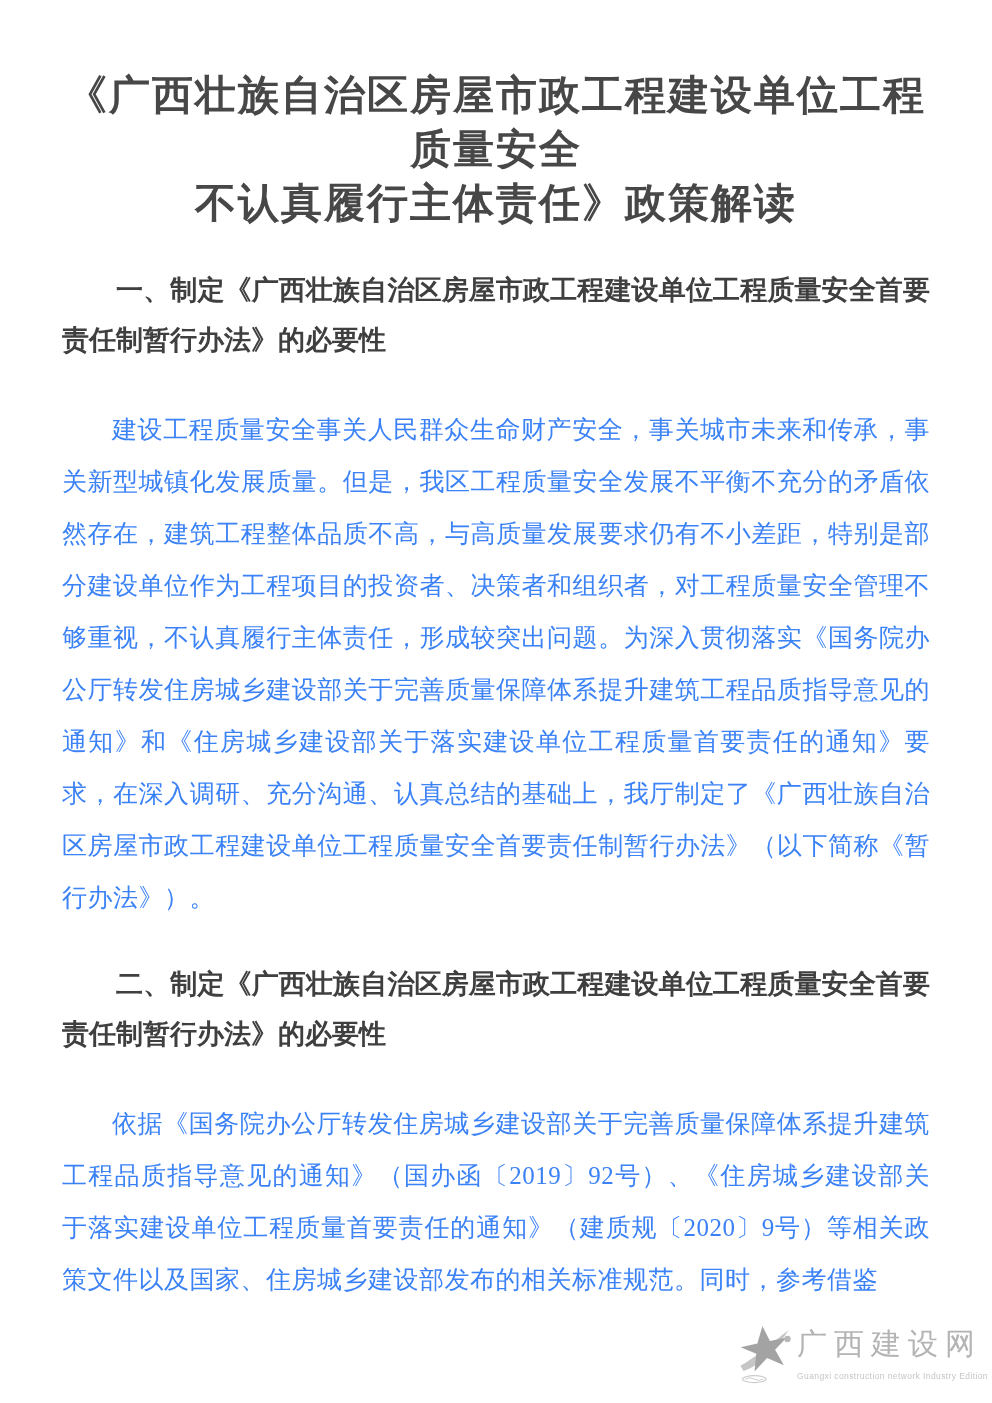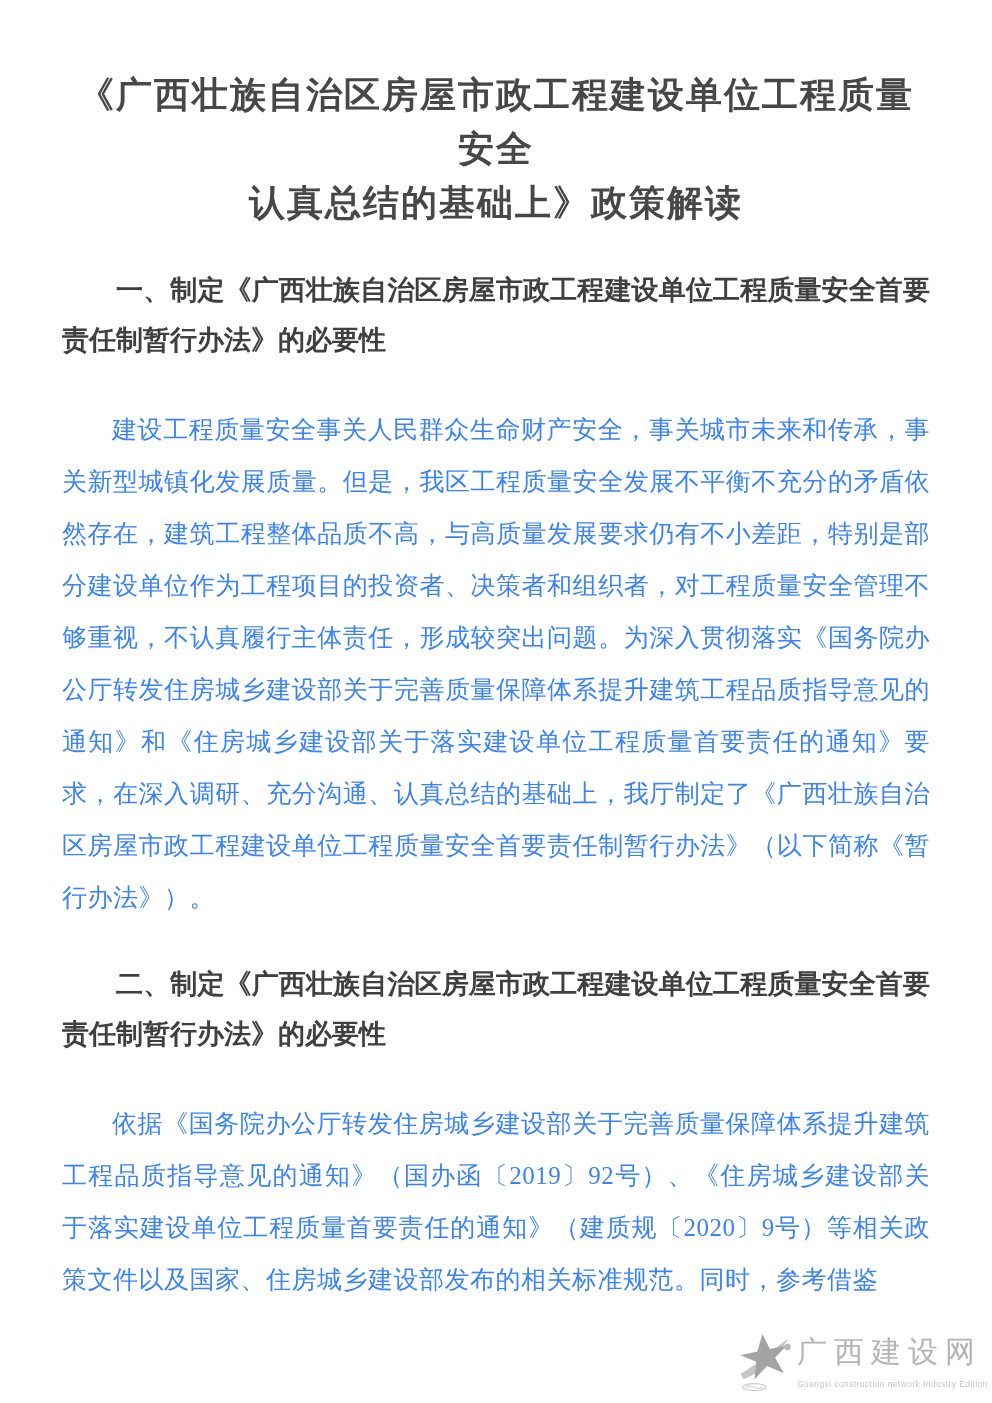--- a/index.html
+++ b/index.html
@@ -18,21 +18,21 @@
     position: absolute;
     inset: 0;
     box-sizing: border-box;
     padding: 56px 62px 0 62px;
     background: #ffffff;
   }
   .doc-title {
     margin: 12px 0 0 0;
     font-family: "Liberation Sans", sans-serif;
     font-weight: bold;
-    font-size: 36px;
+    font-size: 41px;
     line-height: 54px;
     letter-spacing: 2px;
     text-align: center;
     color: #474747;
   }
   .title-line {
     display: block;
   }
   .sec-heading {
     margin: 35px 0 0 0;
@@ -51,21 +51,21 @@
     font-size: 25px;
     line-height: 52px;
     color: #3b82f6;
     text-indent: 2em;
     text-align: justify;
     letter-spacing: 0.5px;
   }
   .watermark {
     position: absolute;
     right: 4px;
-    bottom: 10px;
+    bottom: 18px;
     display: flex;
     align-items: center;
     gap: 5px;
     opacity: 0.95;
   }
   .wm-star {
     display: block;
     flex: 0 0 auto;
   }
   .wm-text {
@@ -91,21 +91,21 @@
     margin-top: 11px;
   }
 </style>
 </head>
 <body>
 
 <div class="page">
 
   <h1 class="doc-title">
     <span class="title-line">《广西壮族自治区房屋市政工程建设单位工程质量安全</span>
-    <span class="title-line">认真总结的基础上》政策解读</span>
+    <span class="title-line">不认真履行主体责任》政策解读</span>
   </h1>
 
   <section>
     <h2 class="sec-heading">一、制定《广西壮族自治区房屋市政工程建设单位工程质量安全首要责任制暂行办法》的必要性</h2>
     <p class="body-para">建设工程质量安全事关人民群众生命财产安全，事关城市未来和传承，事关新型城镇化发展质量。但是，我区工程质量安全发展不平衡不充分的矛盾依然存在，建筑工程整体品质不高，与高质量发展要求仍有不小差距，特别是部分建设单位作为工程项目的投资者、决策者和组织者，对工程质量安全管理不够重视，不认真履行主体责任，形成较突出问题。为深入贯彻落实《国务院办公厅转发住房城乡建设部关于完善质量保障体系提升建筑工程品质指导意见的通知》和《住房城乡建设部关于落实建设单位工程质量首要责任的通知》要求，在深入调研、充分沟通、认真总结的基础上，我厅制定了《广西壮族自治区房屋市政工程建设单位工程质量安全首要责任制暂行办法》（以下简称《暂行办法》）。</p>
   </section>
 
   <section>
     <h2 class="sec-heading">二、制定《广西壮族自治区房屋市政工程建设单位工程质量安全首要责任制暂行办法》的必要性</h2>
     <p class="body-para">依据《国务院办公厅转发住房城乡建设部关于完善质量保障体系提升建筑工程品质指导意见的通知》（国办函〔2019〕92号）、《住房城乡建设部关于落实建设单位工程质量首要责任的通知》（建质规〔2020〕9号）等相关政策文件以及国家、住房城乡建设部发布的相关标准规范。同时，参考借鉴</p>

